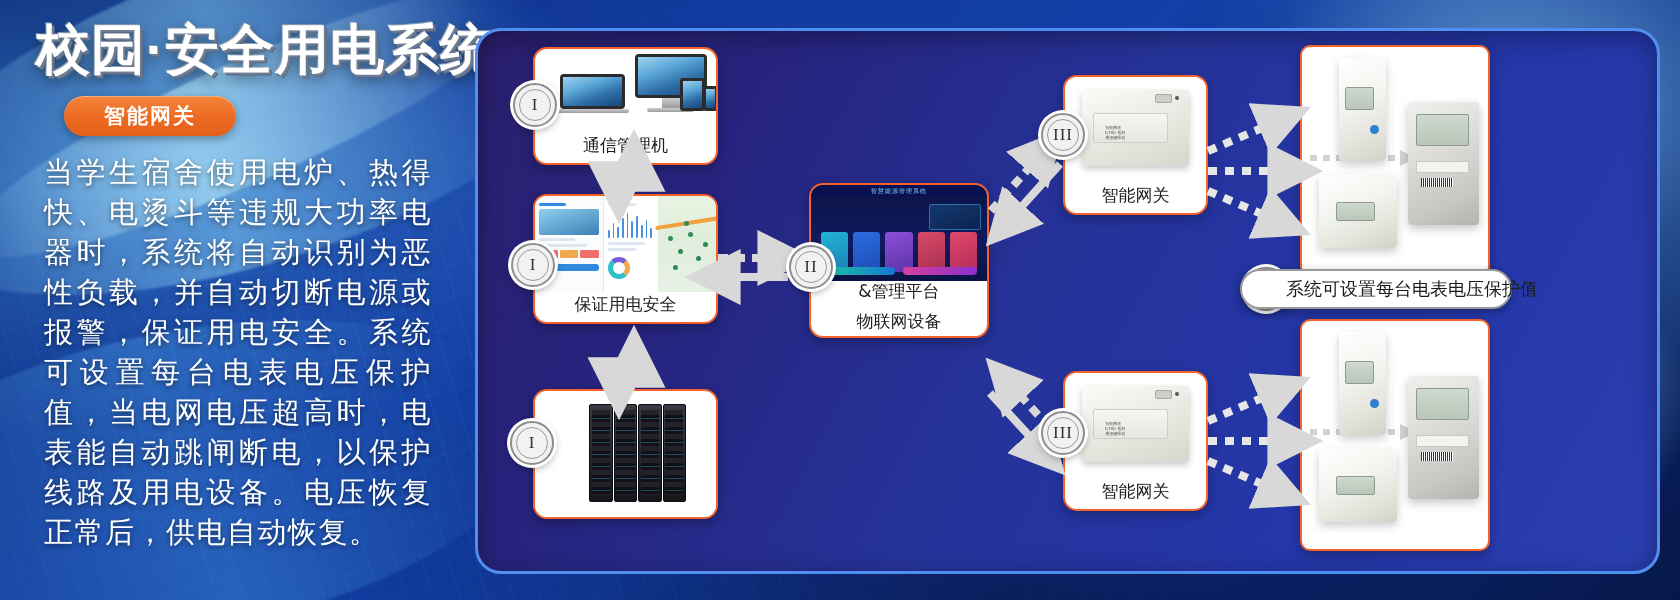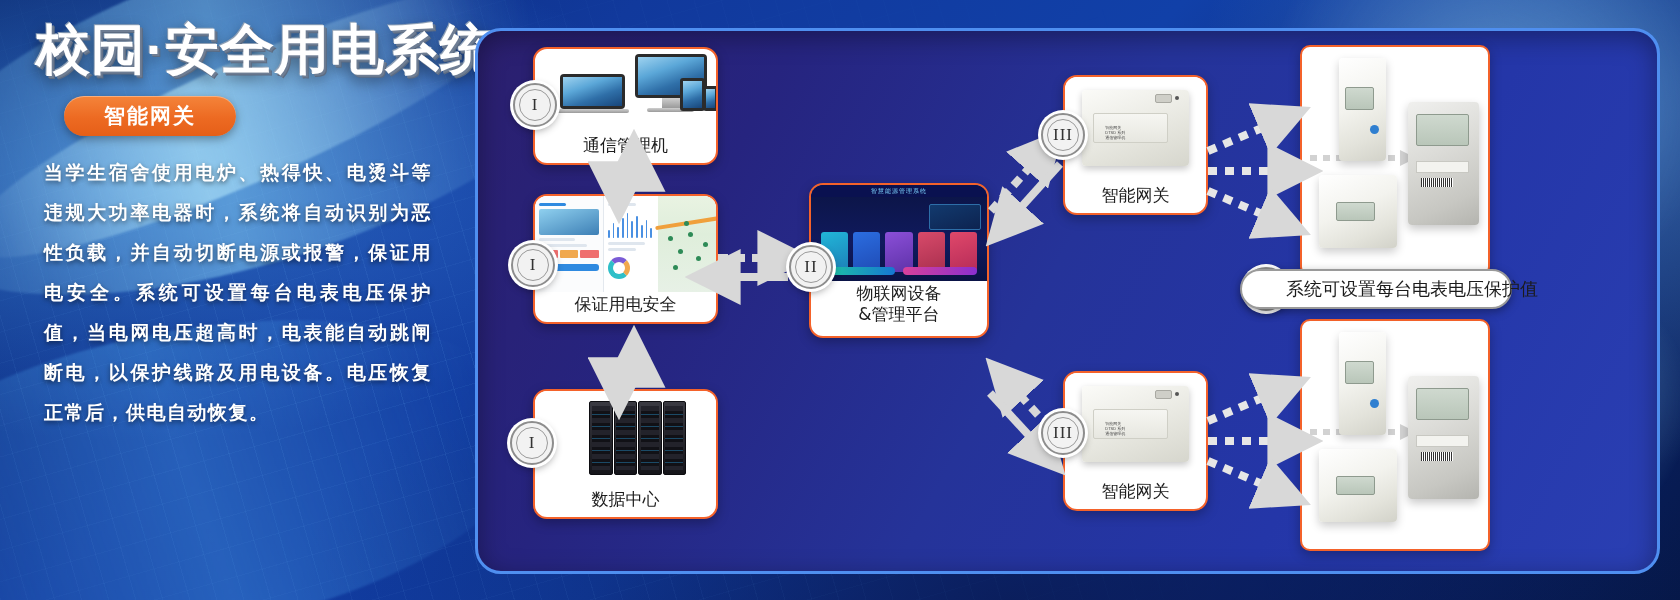--- a/index.html
+++ b/index.html
@@ -56,25 +56,24 @@
     position: absolute; left: 64px; top: 96px;
     width: 172px; height: 40px; border-radius: 20px;
     background: linear-gradient(180deg, #f4843a 0%, #ed6a22 55%, #e55f18 100%);
     box-shadow: 0 3px 10px rgba(0,0,0,0.35), inset 0 1px 0 rgba(255,255,255,0.35);
     color: #fff; font-size: 21px; font-weight: bold;
     display: flex; align-items: center; justify-content: center;
     letter-spacing: 2px;
   }
   .body-text {
     position: absolute; left: 44px; top: 152px; width: 388px;
-    color: #ffffff; font-size: 19px; line-height: 40px;
+    color: #ffffff; font-size: 29px; line-height: 40px;
     letter-spacing: 1.5px; text-align: justify;
     text-shadow: 0 2px 5px rgba(0,0,0,0.55);
     font-family: "DejaVu Sans", "Liberation Sans", sans-serif;
-    font-weight: bold;
   }
 
   
   .panel {
     position: absolute; left: 475px; top: 28px; width: 1185px; height: 546px;
     border: 3px solid #4f8ff0; border-radius: 26px;
     background: linear-gradient(118deg, #2b1f6e 0%, #26247f 22%, #253399 48%, #2436a8 72%, #2a3fb3 100%);
     box-shadow: 0 6px 26px rgba(0,0,0,0.35) inset;
     overflow: hidden;
   }
@@ -330,21 +329,20 @@
 
     <div class="card" style="left:55px; top:358px; width:185px; height:130px;">
       <div class="thumb">
         <div class="rack">
           <div class="rk" style="left:30%;width:13%"></div>
           <div class="rk" style="left:43.5%;width:13%"></div>
           <div class="rk" style="left:57%;width:13%"></div>
           <div class="rk" style="left:70.5%;width:13%"></div>
         </div>
       </div>
-      <div class="caption">数据中心</div>
     </div>
     <div class="badge" style="left:32px; top:390px;">
       <span>I</span>
     </div>
 
     <div class="card" style="left:331px; top:152px; width:180px; height:155px;">
       <div class="thumb" style="flex:0 0 96px;">
         <div class="iot">
           <div class="iot-top">智慧能源管理系统</div>
           <div class="iot-chip"></div>
@@ -354,22 +352,22 @@
               <div class="tile t3"></div>
             <div class="tile t4"></div>
               <div class="tile t5"></div>
           </div>
           <div class="iot-bot">
             <div style="background:linear-gradient(90deg,#1ec9a0,#1677d2)"></div>
             <div style="background:linear-gradient(90deg,#d8419a,#8a2fd0)"></div>
           </div>
         </div>
       </div>
+      <div class="caption" style="padding-top:0">&amp;管理平台</div>
       <div class="caption" style="padding-bottom:0">物联网设备</div>
-      <div class="caption" style="padding-top:0">&amp;管理平台</div>
     </div>
     <div class="badge" style="left:311px; top:214px;">
       <span>II</span>
     </div>
 
     <div class="card" style="left:585px; top:44px; width:145px; height:140px;">
       <div class="thumb">
         <div class="gw">
           <div class="gw-body">
             <div class="gw-usb"></div>

